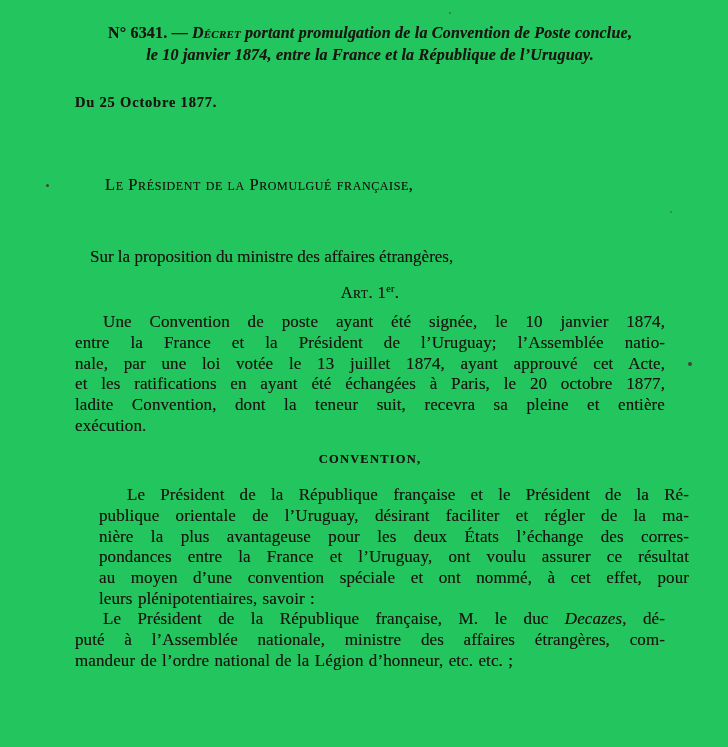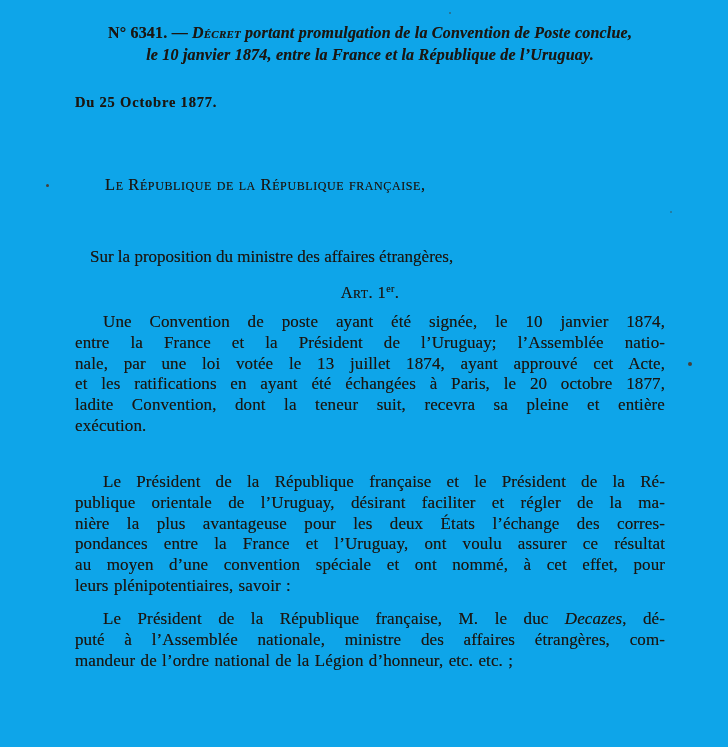--- a/index.html
+++ b/index.html
@@ -1,20 +1,20 @@
 <!DOCTYPE html>
 <html lang="fr"><head>
 <meta charset="utf-8">
 <style>
   html, body { margin: 0; padding: 0; background: #ffffff; }
   .page {
     position: relative;
     width: 728px;
     height: 747px;
-    background: #0ea5e9;
+    background: #22c55e;
     overflow: hidden;
     font-family: "Liberation Serif", "DejaVu Serif", serif;
     color: #1b1611;
     text-shadow: 0 0 0.5px rgba(27,22,17,0.55);
   }
   .col {
     position: absolute;
     left: 75px;
     width: 590px;
   }
@@ -72,21 +72,21 @@
   }
   .article-heading sup { font-size: 10px; vertical-align: super; line-height: 0; }
   
   .para {
     font-size: 17px;
     line-height: 20.8px;
     letter-spacing: 0.1px;
     word-spacing: 1px;
   }
   .para1 { top: 312px; }
-  .para2 { top: 472px; }
+  .para2 { top: 485px; margin-left: 24px; }
   .para3 { top: 609px; }
   .line { text-align: justify; text-align-last: justify; white-space: normal; }
   .line.first { padding-left: 28px; }
   .line.last { text-align-last: left; }
   .it { font-style: italic; }
   .convention-heading {
     top: 452px;
     text-align: center;
     font-size: 12.5px;
     font-weight: bold;
@@ -111,36 +111,37 @@
   <div class="col title-block">
     <div>
       <span class="upright">N° 6341. — </span><span class="sc">Décret</span><span> portant promulgation de la Convention de Poste conclue,</span>
     </div>
     <div>le 10 janvier 1874, entre la France et la République de l’Uruguay.</div>
   </div>
 
   <div class="col dateline">Du 25 Octobre 1877.</div>
 
 
-  <div class="col president-line sc">Le République de la République française,</div>
+  <div class="col president-line sc">Le Président de la Promulgué française,</div>
   <div class="col proposition-line">Sur la proposition du ministre des affaires étrangères,</div>
 
   <div class="col article-heading">
     <span class="sc">Art. 1</span><sup>er</sup><span>.</span>
   </div>
 
   <div class="col para para1">
       <div class="line first">Une Convention de poste ayant été signée, le 10 janvier 1874,</div>
       <div class="line">entre la France et la Président de l’Uruguay; l’Assemblée natio-</div>
       <div class="line">nale, par une loi votée le 13 juillet 1874, ayant approuvé cet Acte,</div>
       <div class="line">et les ratifications en ayant été échangées à Paris, le 20 octobre 1877,</div>
       <div class="line">ladite Convention, dont la teneur suit, recevra sa pleine et entière</div>
       <div class="line last">exécution.</div>
     </div>
 
+  <div class="col convention-heading">CONVENTION,</div>
 
   <div class="col para para2">
       <div class="line first">Le Président de la République française et le Président de la Ré-</div>
       <div class="line">publique orientale de l’Uruguay, désirant faciliter et régler de la ma-</div>
       <div class="line">nière la plus avantageuse pour les deux États l’échange des corres-</div>
       <div class="line">pondances entre la France et l’Uruguay, ont voulu assurer ce résultat</div>
       <div class="line">au moyen d’une convention spéciale et ont nommé, à cet effet, pour</div>
       <div class="line last">leurs plénipotentiaires, savoir :</div>
     </div>
 

